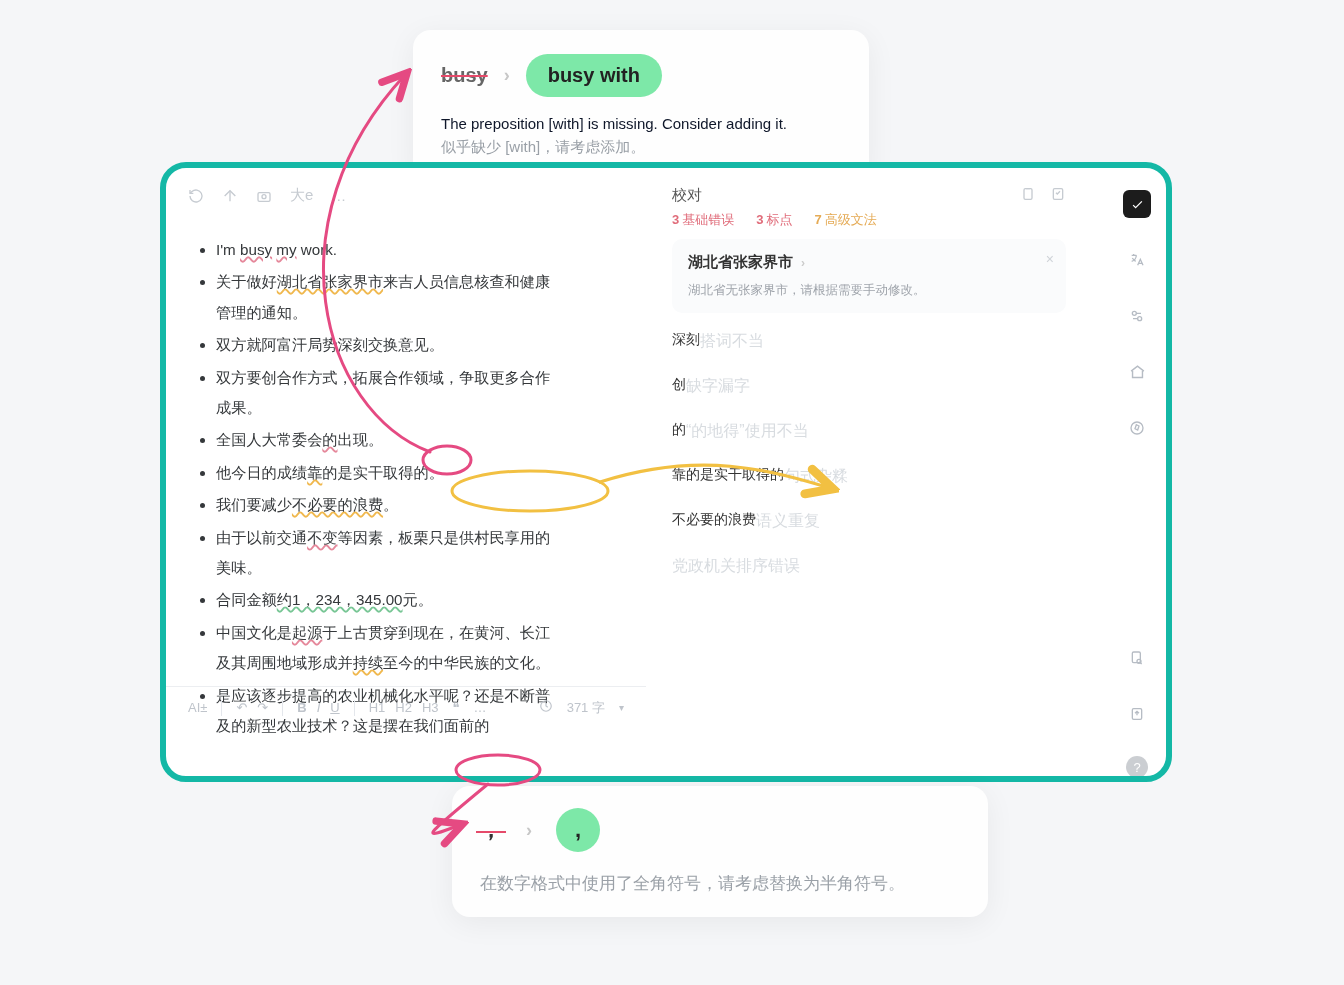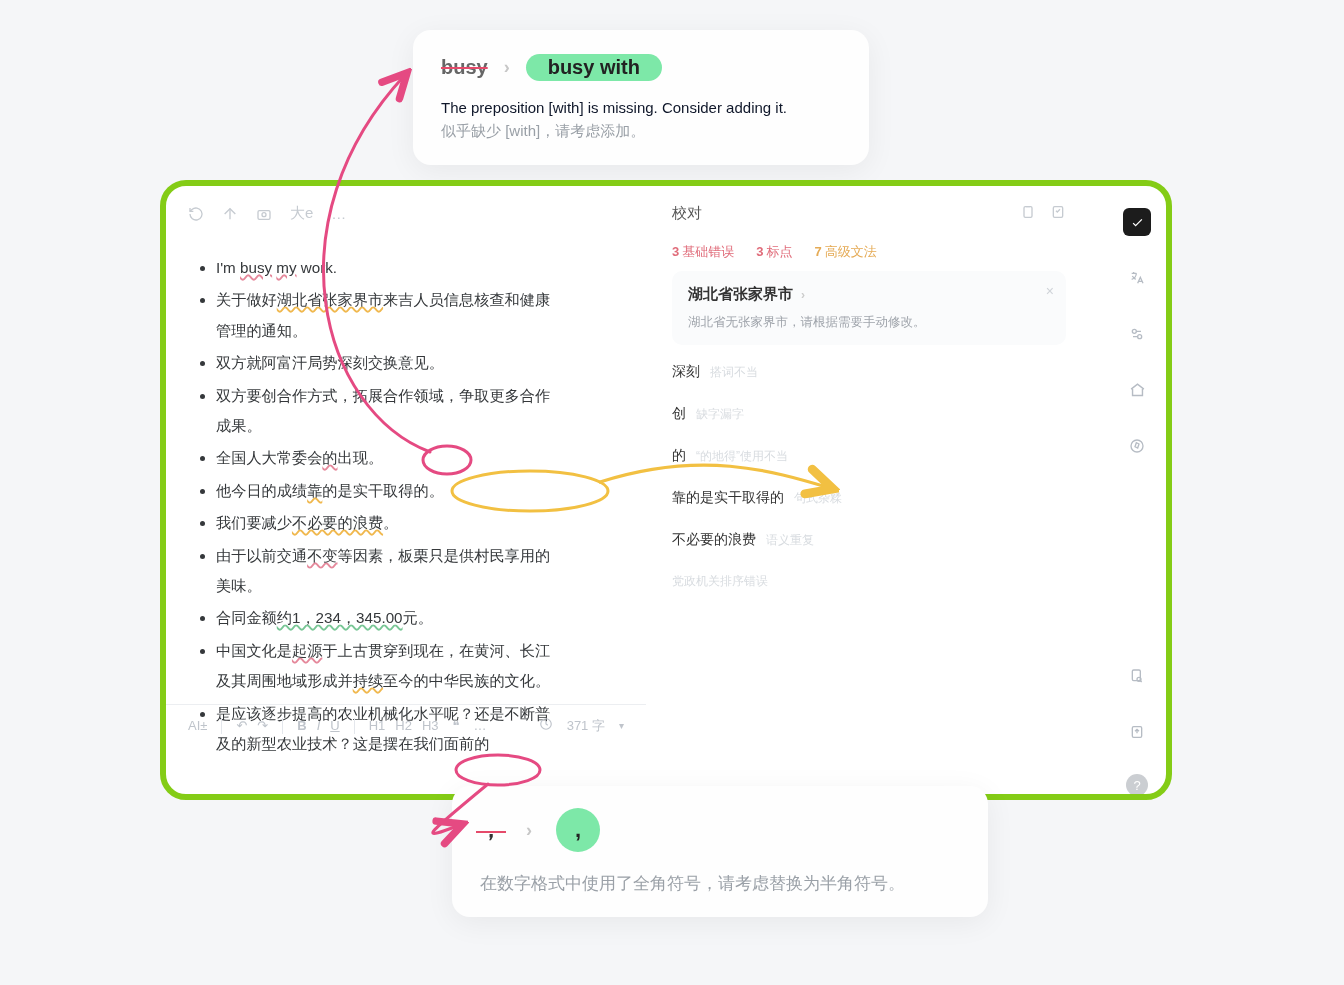--- a/index.html
+++ b/index.html
@@ -1,62 +1,62 @@
 <!DOCTYPE html>
 <html><head>
 <meta charset="utf-8">
 <style>
   html,body{margin:0;padding:0;width:1344px;height:985px;background:#f5f6f8;font-family:-apple-system,"PingFang SC","Hiragino Sans GB","Microsoft YaHei",sans-serif;color:#333;position:relative;overflow:hidden;}
   
   .callout-top{position:absolute;left:413px;top:30px;width:400px;background:#fefefe;border-radius:18px;box-shadow:0 6px 30px rgba(0,0,0,.06);padding:24px 28px;}
   .callout-top .row1{display:flex;align-items:center;gap:16px;font-size:20px;font-weight:600;}
   .strike{color:#666;text-decoration:line-through;text-decoration-color:#e54a6a;text-decoration-thickness:2px;}
   .chev{color:#c7c7c7;font-size:18px;}
-  .pill{background:#7de8a8;color:#222;border-radius:26px;padding:2px 22px;font-weight:600;}
+  .pill{background:#7de8a8;color:#222;border-radius:26px;padding:10px 22px;font-weight:600;}
   .callout-top .en{margin-top:18px;font-size:15px;color:#0f172a;}
   .callout-top .zh{margin-top:6px;font-size:15px;color:#9aa0a7;}
   
   .callout-bot{position:absolute;left:452px;top:786px;width:480px;background:#fefefe;border-radius:18px;box-shadow:0 6px 30px rgba(0,0,0,.06);padding:22px 28px;}
   .callout-bot .row1{display:flex;align-items:center;gap:24px;font-size:22px;font-weight:700;}
   .comma-wrong{position:relative;color:#333;}
   .comma-wrong::after{content:"";position:absolute;left:-4px;right:-4px;top:52%;height:2.5px;background:#e54a6a;}
   .comma-pill{width:44px;height:44px;border-radius:50%;background:#7de8a8;display:flex;align-items:center;justify-content:center;color:#222;font-weight:700;font-size:22px;}
   .callout-bot .msg{margin-top:20px;font-size:17px;color:#9aa0a7;}
   
-  .device{position:absolute;left:160px;top:180px;width:1000px;height:608px;border:6px solid #84cc16;border-radius:26px;background:#fff;overflow:hidden;}
+  .device{position:absolute;left:160px;top:162px;width:1000px;height:608px;border:6px solid #14b8a6;border-radius:26px;background:#fff;overflow:hidden;}
   .pane-left{position:absolute;left:0;top:0;width:480px;height:560px;padding:18px 22px 0 22px;box-sizing:border-box;}
   .pane-right{position:absolute;left:480px;top:0;width:430px;height:100%;padding:18px 10px 0 26px;box-sizing:border-box;}
   .sidebar{position:absolute;right:0;top:0;width:58px;height:100%;display:flex;flex-direction:column;align-items:center;gap:28px;padding-top:22px;}
   
   .tool-row{display:flex;align-items:center;gap:18px;color:#c6cbd1;font-size:15px;}
   .mini-ic{width:16px;height:16px;display:inline-block;}
   
   ul.doc{margin:30px 0 0 28px;padding:0;font-size:15.2px;line-height:2.0;color:#35383b;width:340px;}
   ul.doc li{margin-bottom:2px;}
   .wavy-y{text-decoration:underline wavy #f0b84e;text-decoration-thickness:1.5px;}
   .wavy-r{text-decoration:underline wavy #e5889b;text-decoration-thickness:1.5px;}
   .wavy-g{text-decoration:underline wavy #78c695;text-decoration-thickness:1.5px;}
   
   .editbar{position:absolute;left:0;bottom:0;width:100%;height:42px;border-top:1px solid #eceef1;display:flex;align-items:center;gap:14px;padding:11px 22px;box-sizing:border-box;color:#bfc4cb;font-size:13px;}
   .editbar .grp{display:flex;gap:10px;align-items:center;}
   .editbar .sep{width:1px;height:16px;background:#e4e7ec;}
   
-  .rp-title{display:flex;align-items:center;justify-content:space-between;color:#555;font-size:15px;margin-bottom:20px;}
+  .rp-title{display:flex;align-items:center;justify-content:space-between;color:#555;font-size:15px;margin-bottom:6px;}
   .rp-icons{display:flex;gap:14px;color:#c6cbd1;}
   .filter-row{display:flex;gap:22px;font-size:13px;margin-bottom:10px;}
   .filter-row .cnt{font-weight:600;margin-right:3px;}
   .f-red{color:#e06c7a;}
   .f-org{color:#e5ab56;}
   .detail-card{background:#fafbfc;border-radius:10px;padding:14px 16px;position:relative;margin-bottom:18px;}
   .detail-card .ttl{font-size:15px;font-weight:600;color:#333;display:flex;align-items:center;gap:8px;}
   .detail-card .chv{color:#ccc;font-size:12px;}
   .detail-card .sub{margin-top:10px;font-size:12.5px;color:#9fa4ab;}
   .detail-card .x{position:absolute;right:12px;top:12px;color:#cfd3d8;font-size:14px;}
-  .issue{display:flex;align-items:flex-end;gap:10px;font-size:14px;margin-bottom:24px;color:#333;}
-  .issue .hint{font-size:12px;color:#d8dce0;}
+  .issue{display:flex;align-items:flex-start;gap:0;font-size:14px;margin-bottom:24px;color:#333;}
+  .issue .hint{font-size:16px;color:#d8dce0;}
   .issue.long{flex-direction:column;align-items:flex-start;gap:6px;}
   
   .sb-ic{width:28px;height:28px;border-radius:6px;display:flex;align-items:center;justify-content:center;color:#b6bcc4;font-size:15px;}
   .sb-ic.active{background:#1c1c1c;color:#fff;}
   .sb-help{margin-top:auto;margin-bottom:20px;width:22px;height:22px;border-radius:50%;background:#7d848e;opacity:.4;color:#fff;display:flex;align-items:center;justify-content:center;font-size:13px;}
   
   svg.annot{position:absolute;left:0;top:0;width:1344px;height:985px;pointer-events:none;}
   
   .ycirc{fill:none;stroke:#f2c042;stroke-width:3;stroke-linecap:round;}
   .pcirc{fill:none;stroke:#e54a82;stroke-width:3;stroke-linecap:round;}

